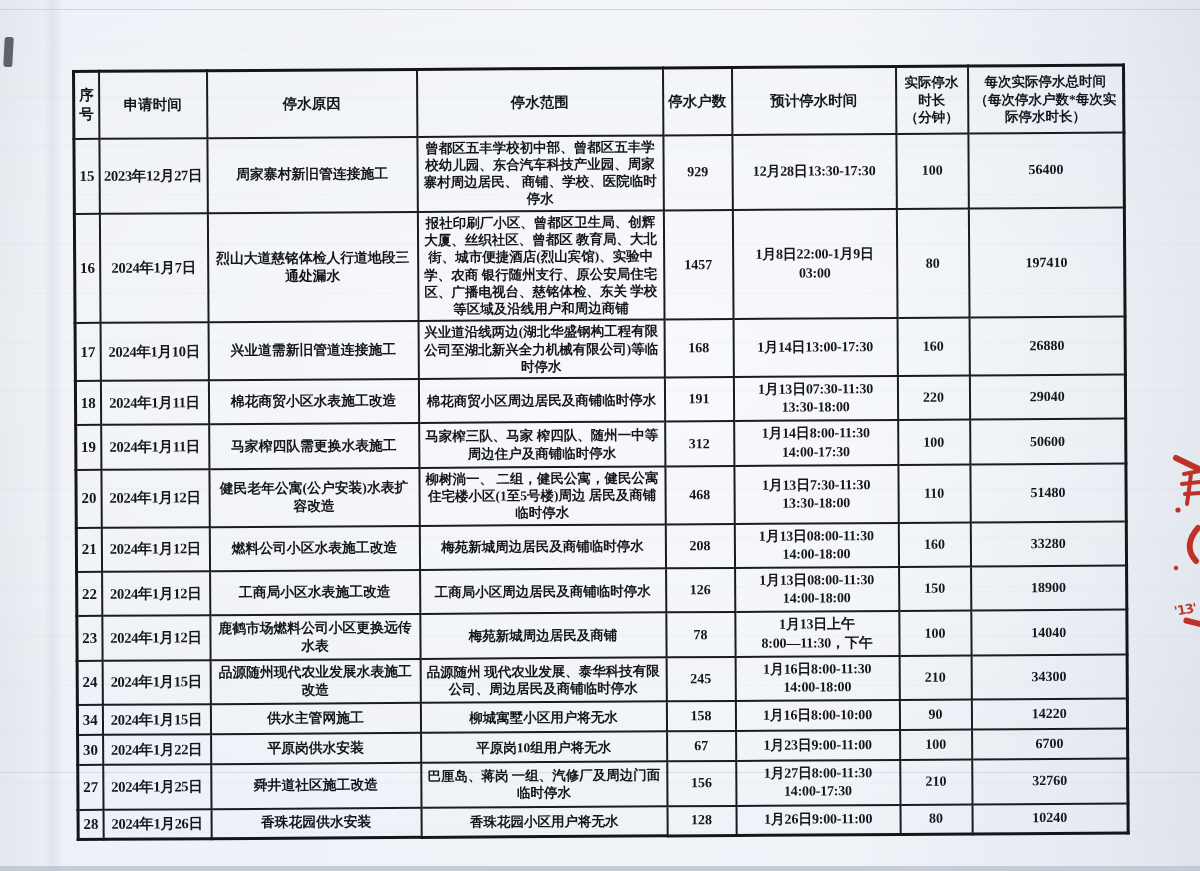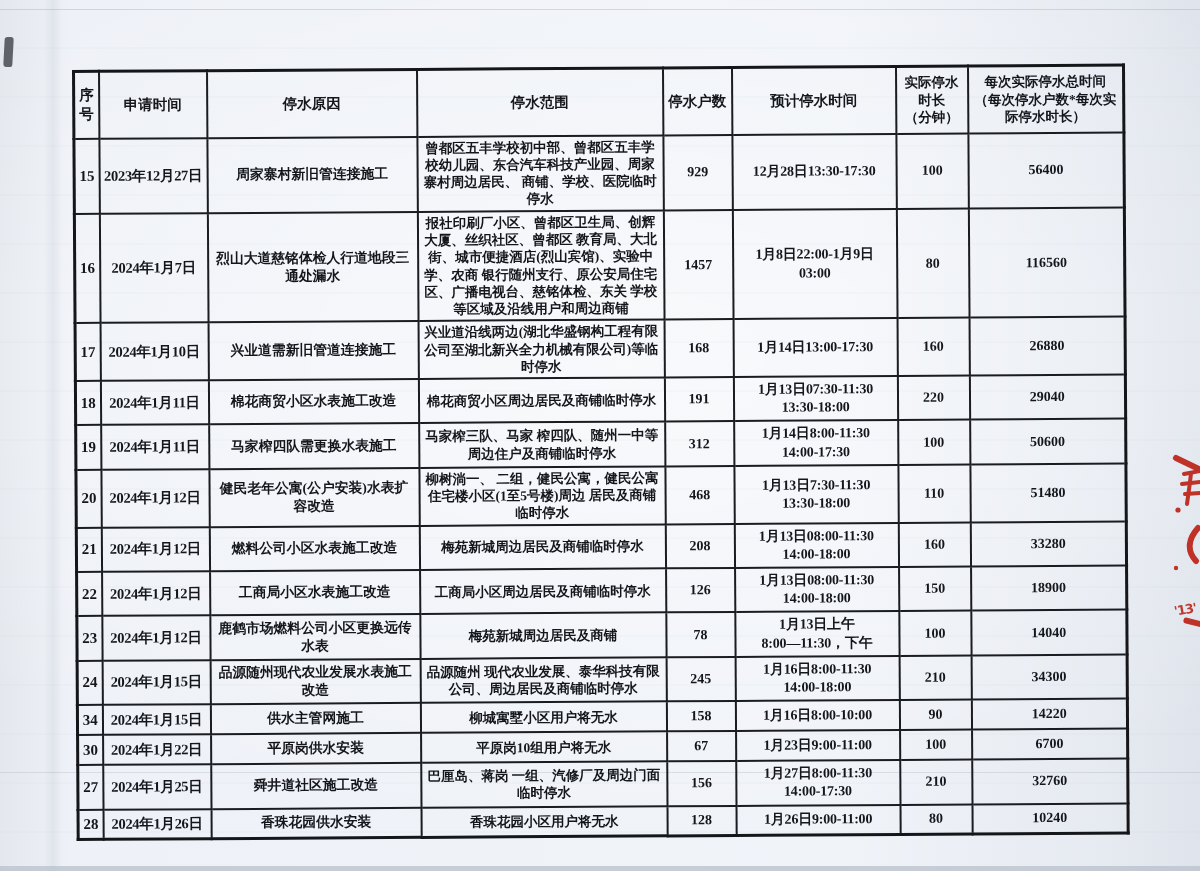--- a/index.html
+++ b/index.html
@@ -116,21 +116,21 @@
 
   <tr>
     <td class="c-seq">16</td>
     <td class="c-date">2024年1月7日</td>
     <td class="c-reason">烈山大道慈铭体检人行道地段三通处漏水</td>
     <td class="c-scope">报社印刷厂小区、曾都区卫生局、创辉大厦、丝织社区、曾都区 教育局、大北街、城市便捷酒店(烈山宾馆)、实验中学、农商 银行随州支行、原公安局住宅区、广播电视台、慈铭体检、东关 学校等区域及沿线用户和周边商铺</td>
     <td class="c-num">1457</td>
     <td class="c-plan">1月8日22:00-1月9日
 03:00</td>
     <td class="c-num">80</td>
-    <td class="c-num">116560</td>
+    <td class="c-num">197410</td>
   </tr>
 
   <tr>
     <td class="c-seq">17</td>
     <td class="c-date">2024年1月10日</td>
     <td class="c-reason">兴业道需新旧管道连接施工</td>
     <td class="c-scope">兴业道沿线两边(湖北华盛钢构工程有限公司至湖北新兴全力机械有限公司)等临时停水</td>
     <td class="c-num">168</td>
     <td class="c-plan">1月14日13:00-17:30</td>
     <td class="c-num">160</td>

